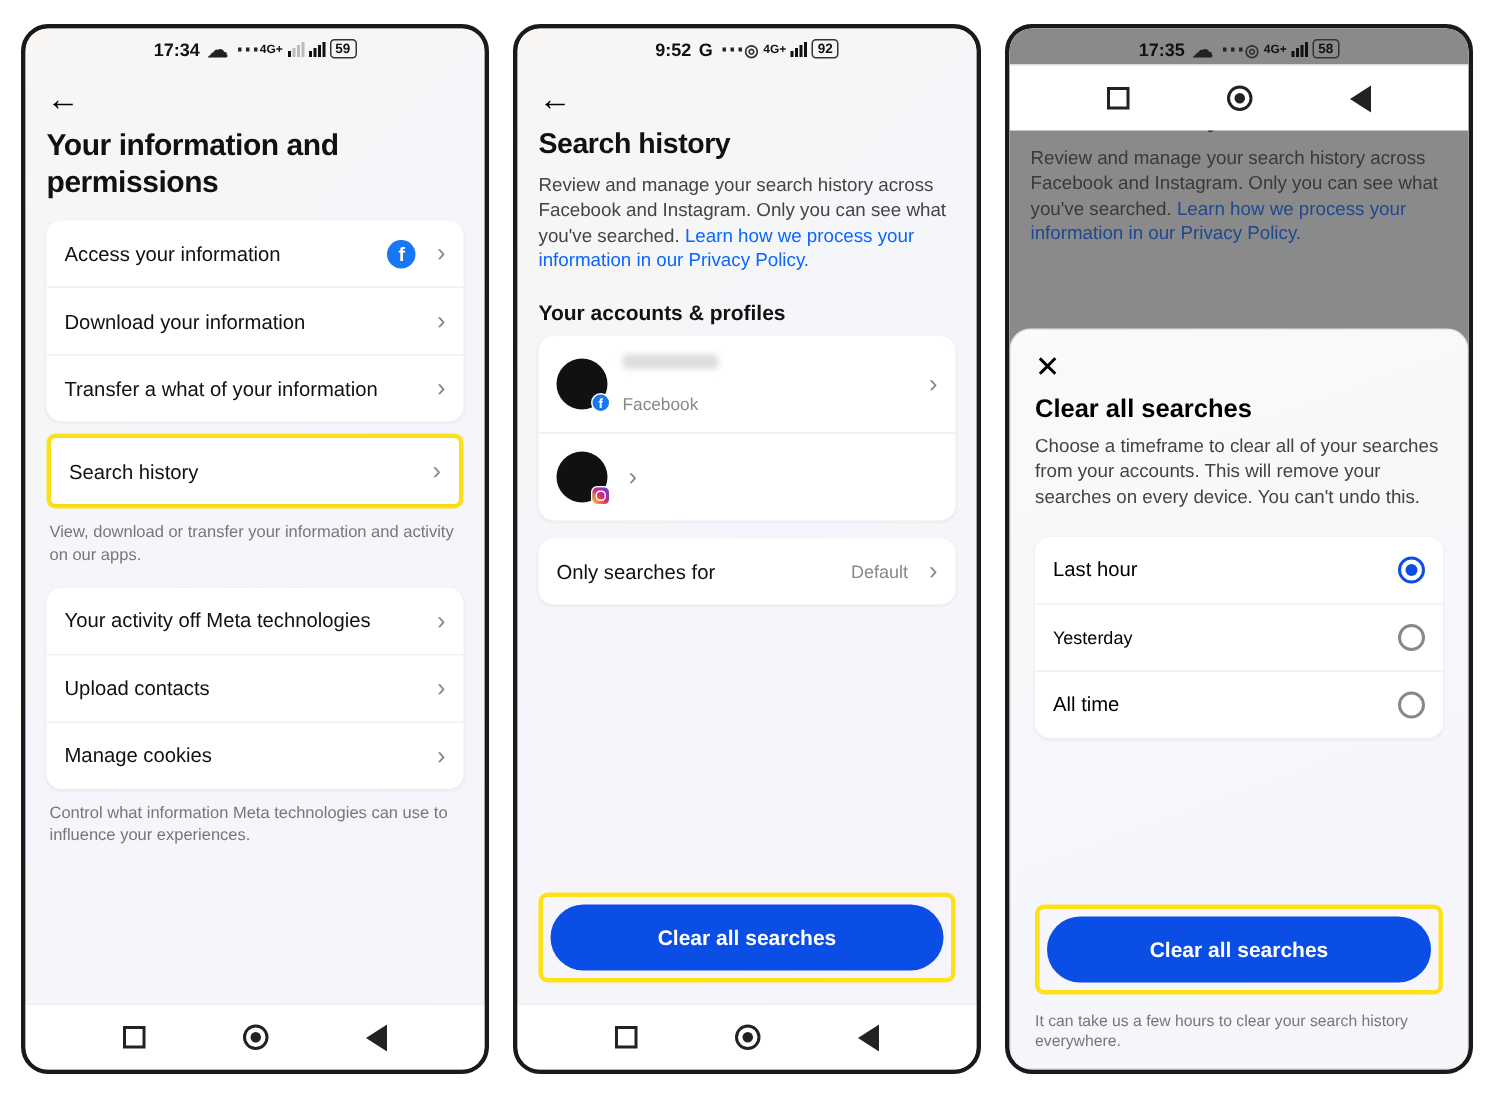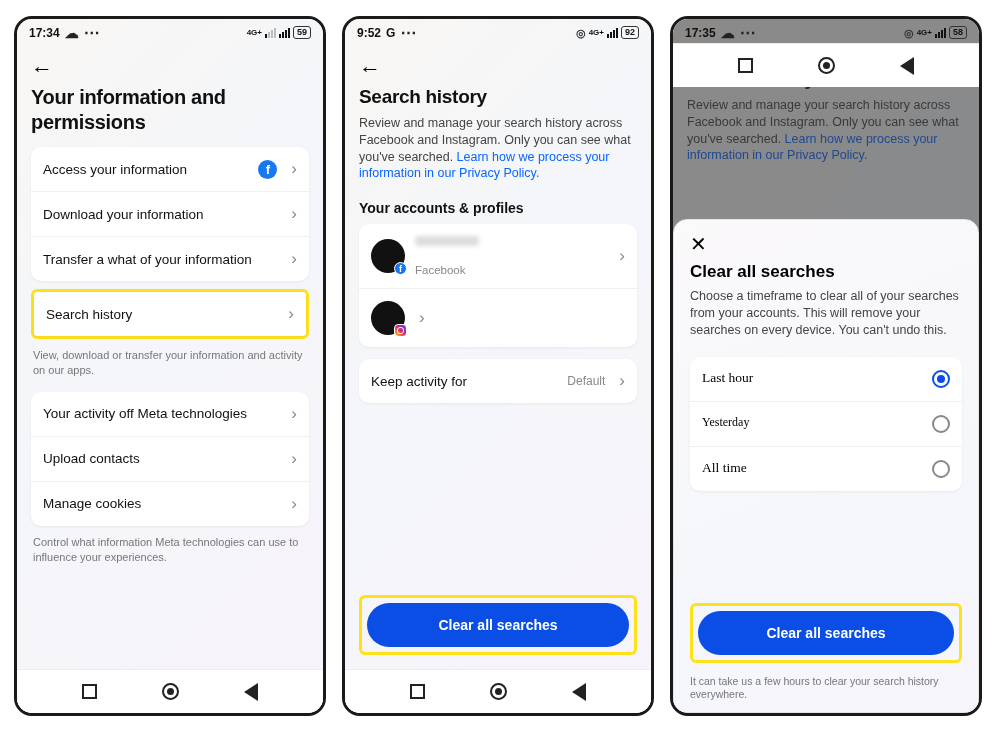--- a/index.html
+++ b/index.html
@@ -28,21 +28,21 @@
     position:relative;
     display:flex;
     flex-direction:column;
     background:linear-gradient(135deg,#f9f6f4 0%,#f4f6fa 40%,#f7f4fa 100%);
     overflow:hidden;
   }
   
   .status-bar {
     display:flex;
     align-items:center;
-    justify-content:space-between;
+    justify-content:center;
     padding:5px 12px 2px 12px;
     font-size:12px;
     font-weight:600;
     color:#111;
     height:24px;
   }
   .status-left { display:flex; align-items:center; gap:5px; }
   .status-right { display:flex; align-items:center; gap:3px; }
   .battery {
     border:1px solid #333; border-radius:3px; padding:0 3px; font-size:9px; font-weight:700;
@@ -160,22 +160,22 @@
   .sheet {
     position:absolute; left:0; right:0; bottom:0; top:200px;
     background:linear-gradient(160deg,#fbf9fa 0%,#f5f7fb 60%,#f6f5fb 100%);
     border-top-left-radius:14px; border-top-right-radius:14px;
     z-index:3; padding:12px 16px 10px 16px; display:flex; flex-direction:column;
     border:1px solid #e5e5e5;
   }
   .sheet .close { font-size:20px; cursor:pointer; margin-bottom:6px;}
   .sheet h2 { font-size:17px; font-weight:800; margin-bottom:6px;}
   .radio-row {
-    display:flex; align-items:flex-start; justify-content:space-between;
-    padding:13px 12px; cursor:pointer;font-family:Liberation Serif, serif;
+    display:flex; align-items:center; justify-content:space-between;
+    padding:13px 12px; cursor:pointer;
   }
   .radio-row + .radio-row { border-top:1px solid #f0f0f0;}
   .radio {
     width:18px;height:18px;border:2px solid #888;border-radius:50%;position:relative;flex-shrink:0;
   }
   .radio.selected { border-color:#0a4ee6; }
   .radio.selected::after{content:"";position:absolute;inset:3px;border-radius:50%;background:#0a4ee6;}
   .foot-note { font-size:10.5px; color:#777; line-height:1.3; margin-top:6px;}
   .behind-screen {
     position:absolute; inset:0; padding:4px 14px 0 14px;
@@ -320,21 +320,21 @@
           <div class="avatar">
             <span class="ig-small badge"></span>
           </div>
           <span class="chev">›</span>
         </div>
       </div>
 
       <div style="height:12px;"></div>
       <div class="card">
         <div class="row">
-          <span class="row-label">Keep activity for</span>
+          <span class="row-label">Only searches for</span>
           <span class="row-right">Default</span>
           <span class="chev">›</span>
         </div>
       </div>
 
       <div class="spacer"></div>
 
       <div class="hl-btn">
         <div class="primary-btn">Clear all searches</div>
       </div>

